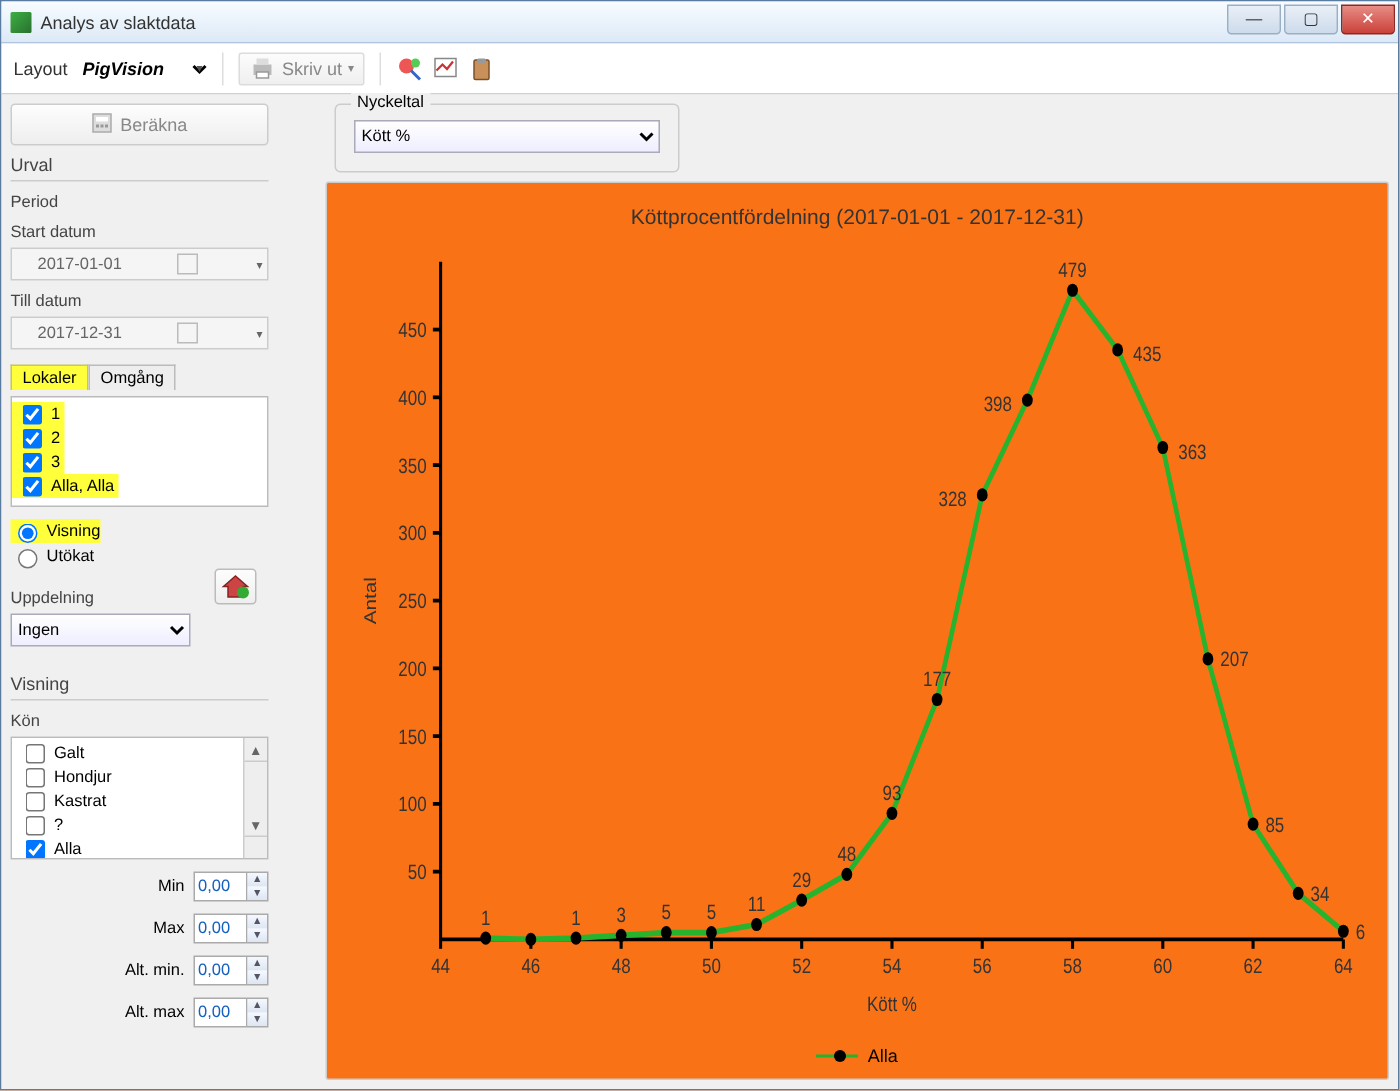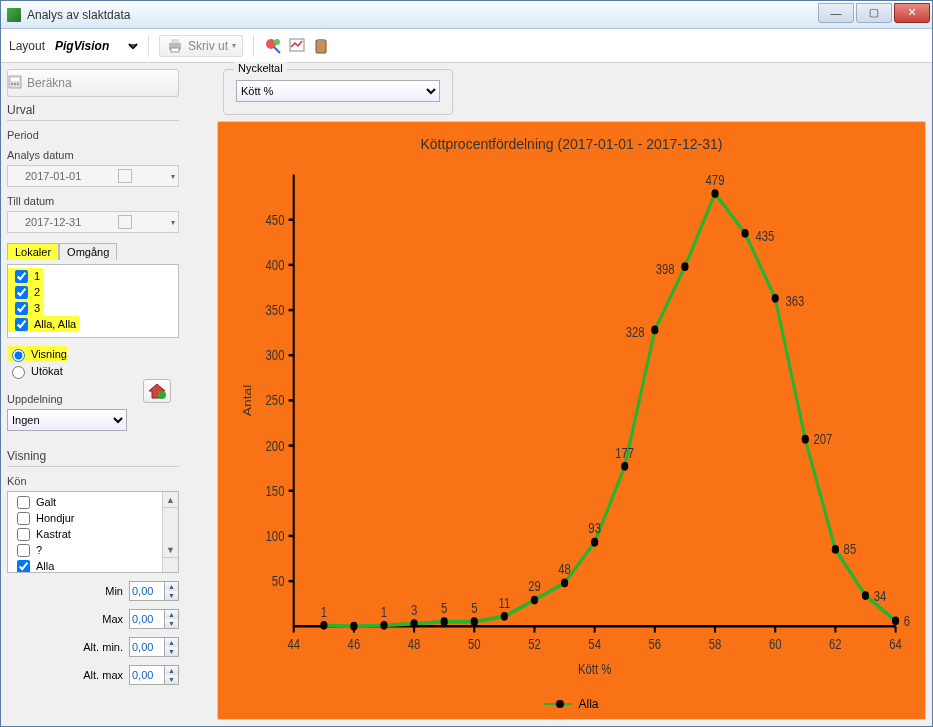--- a/index.html
+++ b/index.html
@@ -19,21 +19,21 @@
   .tb-label { font-size: 12px; color:#333; }
   .layout-select { font-size:12px; font-weight:bold; font-style:italic; border:none; background:#fff; width:90px; }
   .tb-sep { width:1px; height:22px; background:#ddd; margin:0 4px; }
   .tb-btn { height:22px; padding:0 6px; display:flex; align-items:center; gap:4px; font-size:12px; color:#888; background:linear-gradient(#fcfcfc,#efefef); border:1px solid #dcdcdc; border-radius:2px; }
   .tb-icon { width:18px; height:18px; display:inline-block; }
 
   .content { flex:1; display:flex; padding:6px; gap:6px; background:#f0f0f0; }
   .left-panel { width:172px; display:flex; flex-direction:column; gap:4px; }
   .right-panel { flex:1; display:flex; flex-direction:column; gap:6px;padding-left:32px; }
 
-  .btn-compute { height:28px; background:linear-gradient(#fdfdfd,#eee); border:1px solid #ccc; border-radius:3px; display:flex; align-items:center; gap:5px; font-size:12px; color:#888; }
+  .btn-compute { height:28px; background:linear-gradient(#fdfdfd,#eee); border:1px solid #ccc; border-radius:3px; display:flex; align-items:center; justify-content:center; gap:5px; font-size:12px; color:#888; }
   .section-head { font-size:12px; color:#444; border-bottom:1px solid #ccc; padding:2px 0 3px 0; }
   .field-label { font-size:11px; color:#444; margin-top:4px; }
   .combo { width:100%; height:22px; font-size:11px; border:1px solid #aab; background:linear-gradient(#fff,#eef);}
   .dateinput { width:100%; height:22px; font-size:11px; border:1px solid #ccc; background:#f5f5f5; color:#666; padding-left:17px; display:flex; align-items:center; justify-content:space-between;}
   .dateinput .cal { width:14px; height:14px; border:1px solid #bbb; margin-right:3px;}
 
   .tabs-row { display:flex; margin-top:6px; }
   .tab { font-size:11px; padding:2px 7px; border:1px solid #bbb; border-bottom:none; background:#eee; }
   .tab.active { background:#fff; }
   .hl { background:#ffff3b !important; }
@@ -140,21 +140,21 @@
               <rect x="6" y="8" width="2" height="2" fill="#999"></rect>
               <rect x="9" y="8" width="2" height="2" fill="#999"></rect>
             </svg>
         </span>
         <span>Beräkna</span>
       </div>
 
       <div class="section-head">Urval</div>
       <div class="field-label">Period</div>
 
-      <div class="field-label">Analys datum</div>
+      <div class="field-label">Start datum</div>
       <div class="dateinput">
         <span>2017-01-01</span>
         <span class="cal"></span>
           <span style="font-size:8px;margin-right:3px;">▾</span>
       </div>
 
       <div class="field-label">Till datum</div>
       <div class="dateinput">
         <span>2017-12-31</span>
         <span class="cal"></span>

